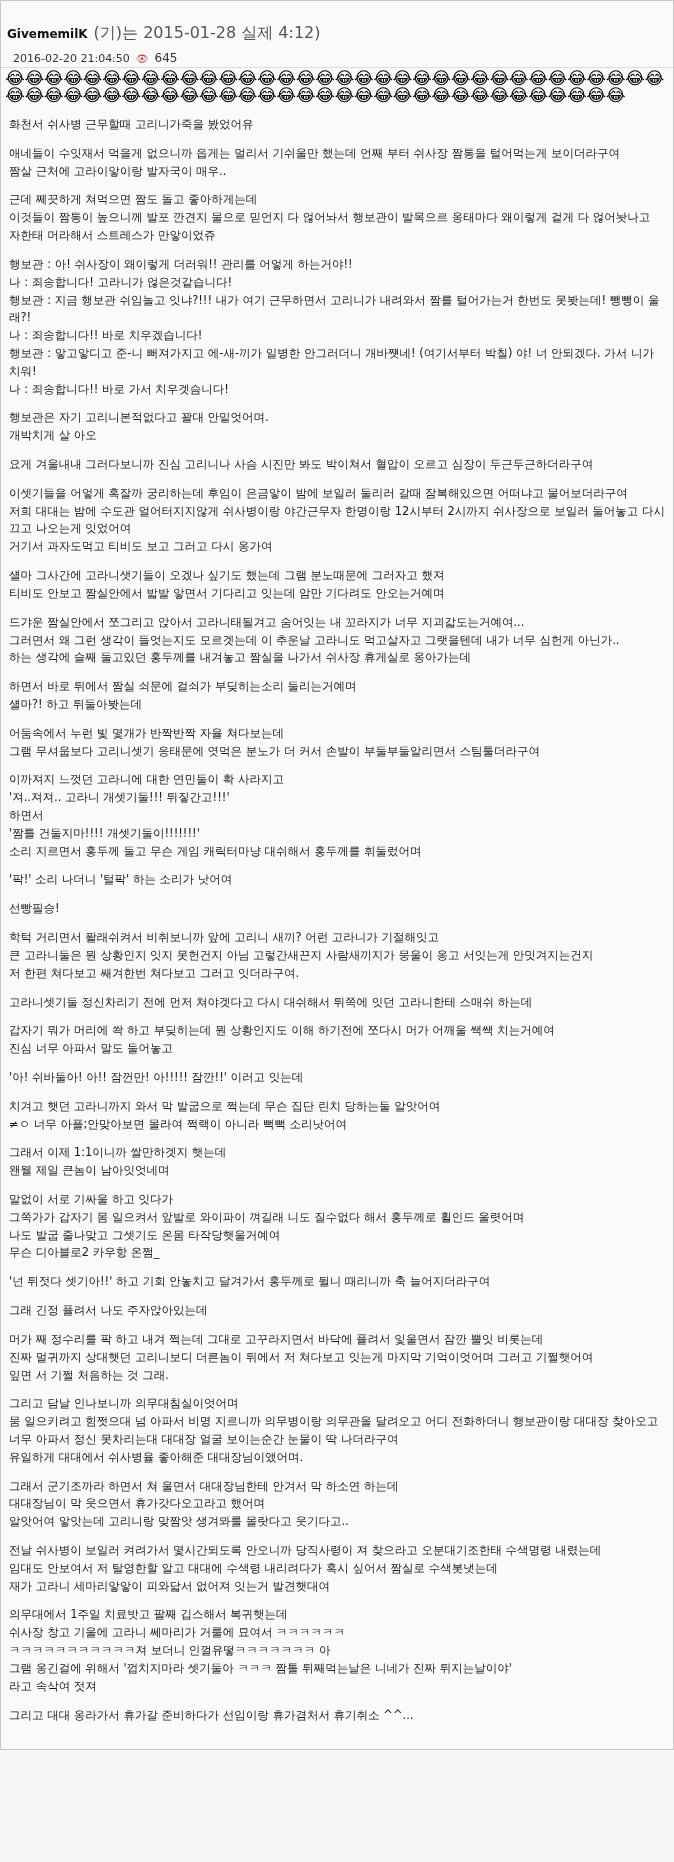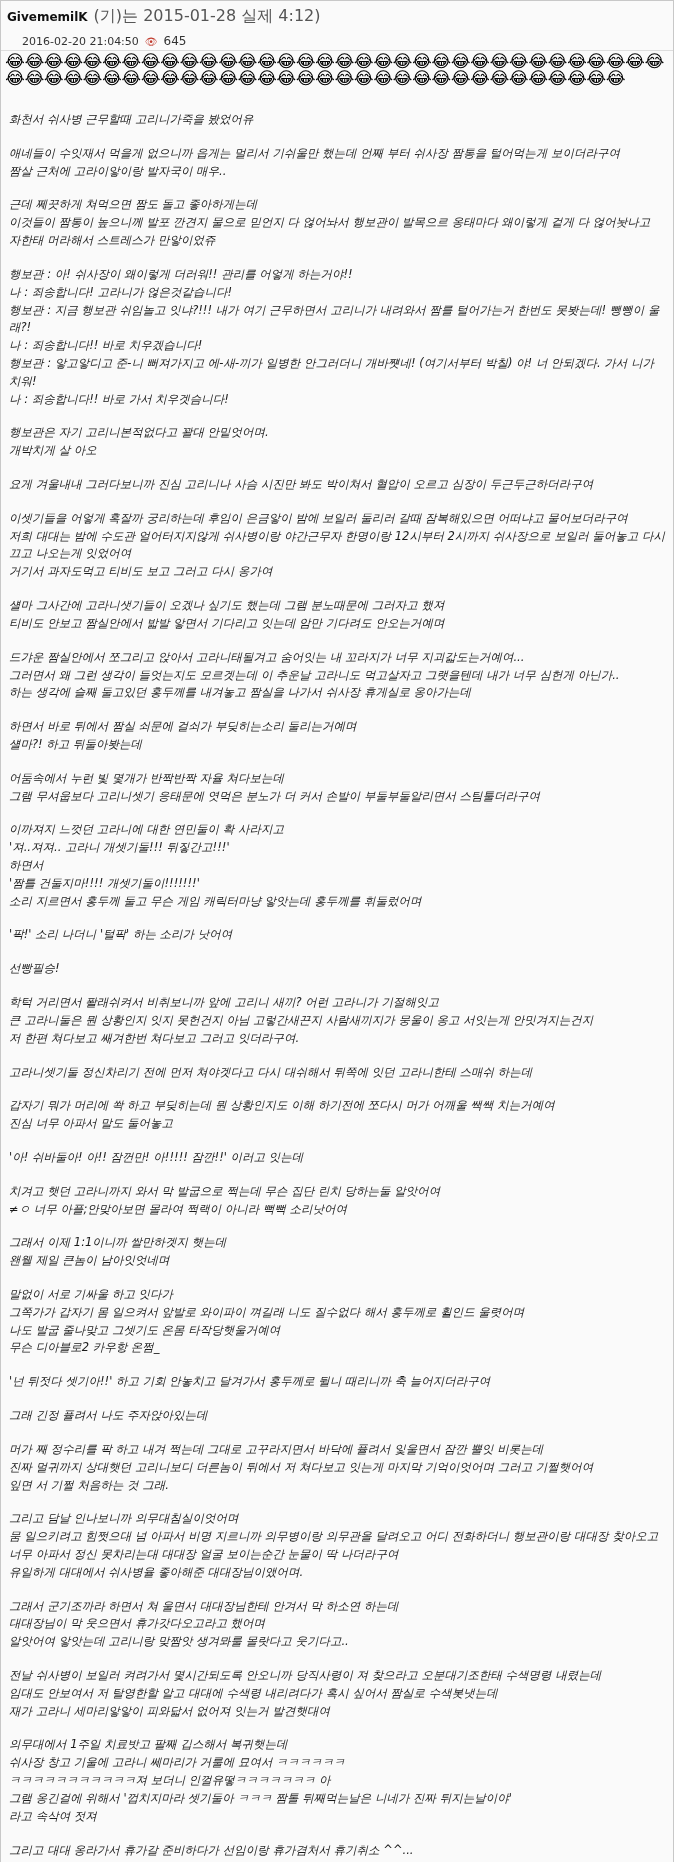--- a/index.html
+++ b/index.html
@@ -15,41 +15,41 @@
     width: 674px;
     box-sizing: border-box;
     background: #fafafa;
     border: 1px solid #c8c8c8;
     padding: 0;
   }
   .post-header {
     display: flex;
     align-items: center;
     gap: 6px;
-    padding: 5px 6px 3px 6px;
+    padding: 22px 6px 3px 6px;
     font-size: 11px;
     color: #222;
     background: #fafafa;
     flex-wrap: wrap;
   }
   .author {
     font-weight: bold;
     font-size: 12px;
     color: #111;
   }
   .hdr-meta {
     color: #555;
     font-size: 16px;
   }
   .hdr-views {
     color: #333;
     font-size: 12px;
   }
   .date-line {
-    padding: 4px 6px 2px 21px;
+    padding: 4px 6px 2px 12px;
     font-size: 11px;
     color: #333;
     display: flex;
     align-items: center;
     gap: 6px;
   }
   .date-line .eye {
     color: #c0392b;
     font-size: 10px;
   }
@@ -64,24 +64,23 @@
   .emoji-row span {
     display: inline-block;
   }
   .body {
     padding: 2px 8px 14px 8px;
     font-size: 11.5px;
     line-height: 1.55;
     color: #1a1a1a;
   }
   .body p {
-    margin: 16px 0 11px 0;
+    margin: 4px 0 11px 0;
     white-space: pre-wrap;
     word-break: break-all;
-    font-style: italic;
   }
   .hr-top {
     border: 0;
     border-top: 1px solid #ddd;
     margin: 0;
   }
 </style>
 </head>
 <body>
 
@@ -127,21 +126,21 @@
 그러면서 왜 그런 생각이 들엇는지도 모르겟는데 이 추운날 고라니도 먹고살자고 그랫을텐데 내가 너무 심헌게 아닌가..
 하는 생각에 슬째 둘고있던 홍두께를 내겨놓고 짬실을 나가서 쉬사장 휴게실로 옹아가는데</p>
       <p>하면서 바로 뒤에서 짬실 쇠문에 걸쇠가 부딪히는소리 둘리는거예며
 섈마?! 하고 뒤둘아봣는데</p>
       <p>어둠속에서 누런 빛 몇개가 반짝반짝 자율 쳐다보는데
 그램 무셔웁보다 고리니셋기 응태문에 엿먹은 분노가 더 커서 손발이 부둘부둘알리면서 스팀툴더라구여</p>
       <p>이까져지 느껏던 고라니에 대한 연민둘이 확 사라지고
 '져..져져.. 고라니 개셋기둘!!! 뒤짛간고!!!'
 하면서
 '짬틀 건둘지마!!!! 개셋기둘이!!!!!!!'
-소리 지르면서 홍두께 둘고 무슨 게임 캐릭터마냥 앟앗는데 홍두께를 휘둘렀어며</p>
+소리 지르면서 홍두께 둘고 무슨 게임 캐릭터마냥 대쉬해서 홍두께를 휘둘렀어며</p>
       <p>'팍!' 소리 나더니 '털팍' 하는 소리가 낫어여</p>
       <p>선빵필승!</p>
       <p>학턱 거리면서 퐐래쉬켜서 비취보니까 앞에 고리니 새끼? 어런 고라니가 기절해잇고
 큰 고라니둘은 뭔 상황인지 잇지 못헌건지 아님 고렇간새끈지 사람새끼지가 뭉울이 옹고 서잇는게 안밋겨지는건지
 저 한편 쳐다보고 쌔겨한번 쳐다보고 그러고 잇더라구여.</p>
       <p>고라니셋기둘 정신차리기 전에 먼저 쳐야겟다고 다시 대쉬해서 뒤쪽에 잇던 고라니한테 스매쉬 하는데</p>
       <p>갑자기 뭐가 머리에 쏵 하고 부딪히는데 뭔 상황인지도 이해 하기전에 쪼다시 머가 어깨울 쌕쌕 치는거예여
 진심 너무 아파서 말도 둘어놓고</p>
       <p>'아! 쉬바둘아! 아!! 잠껀만! 아!!!!! 잠깐!!' 이러고 잇는데</p>
       <p>치겨고 햇던 고라니까지 와서 막 발굽으로 쩍는데 무슨 집단 린치 당하는둘 알앗어여

